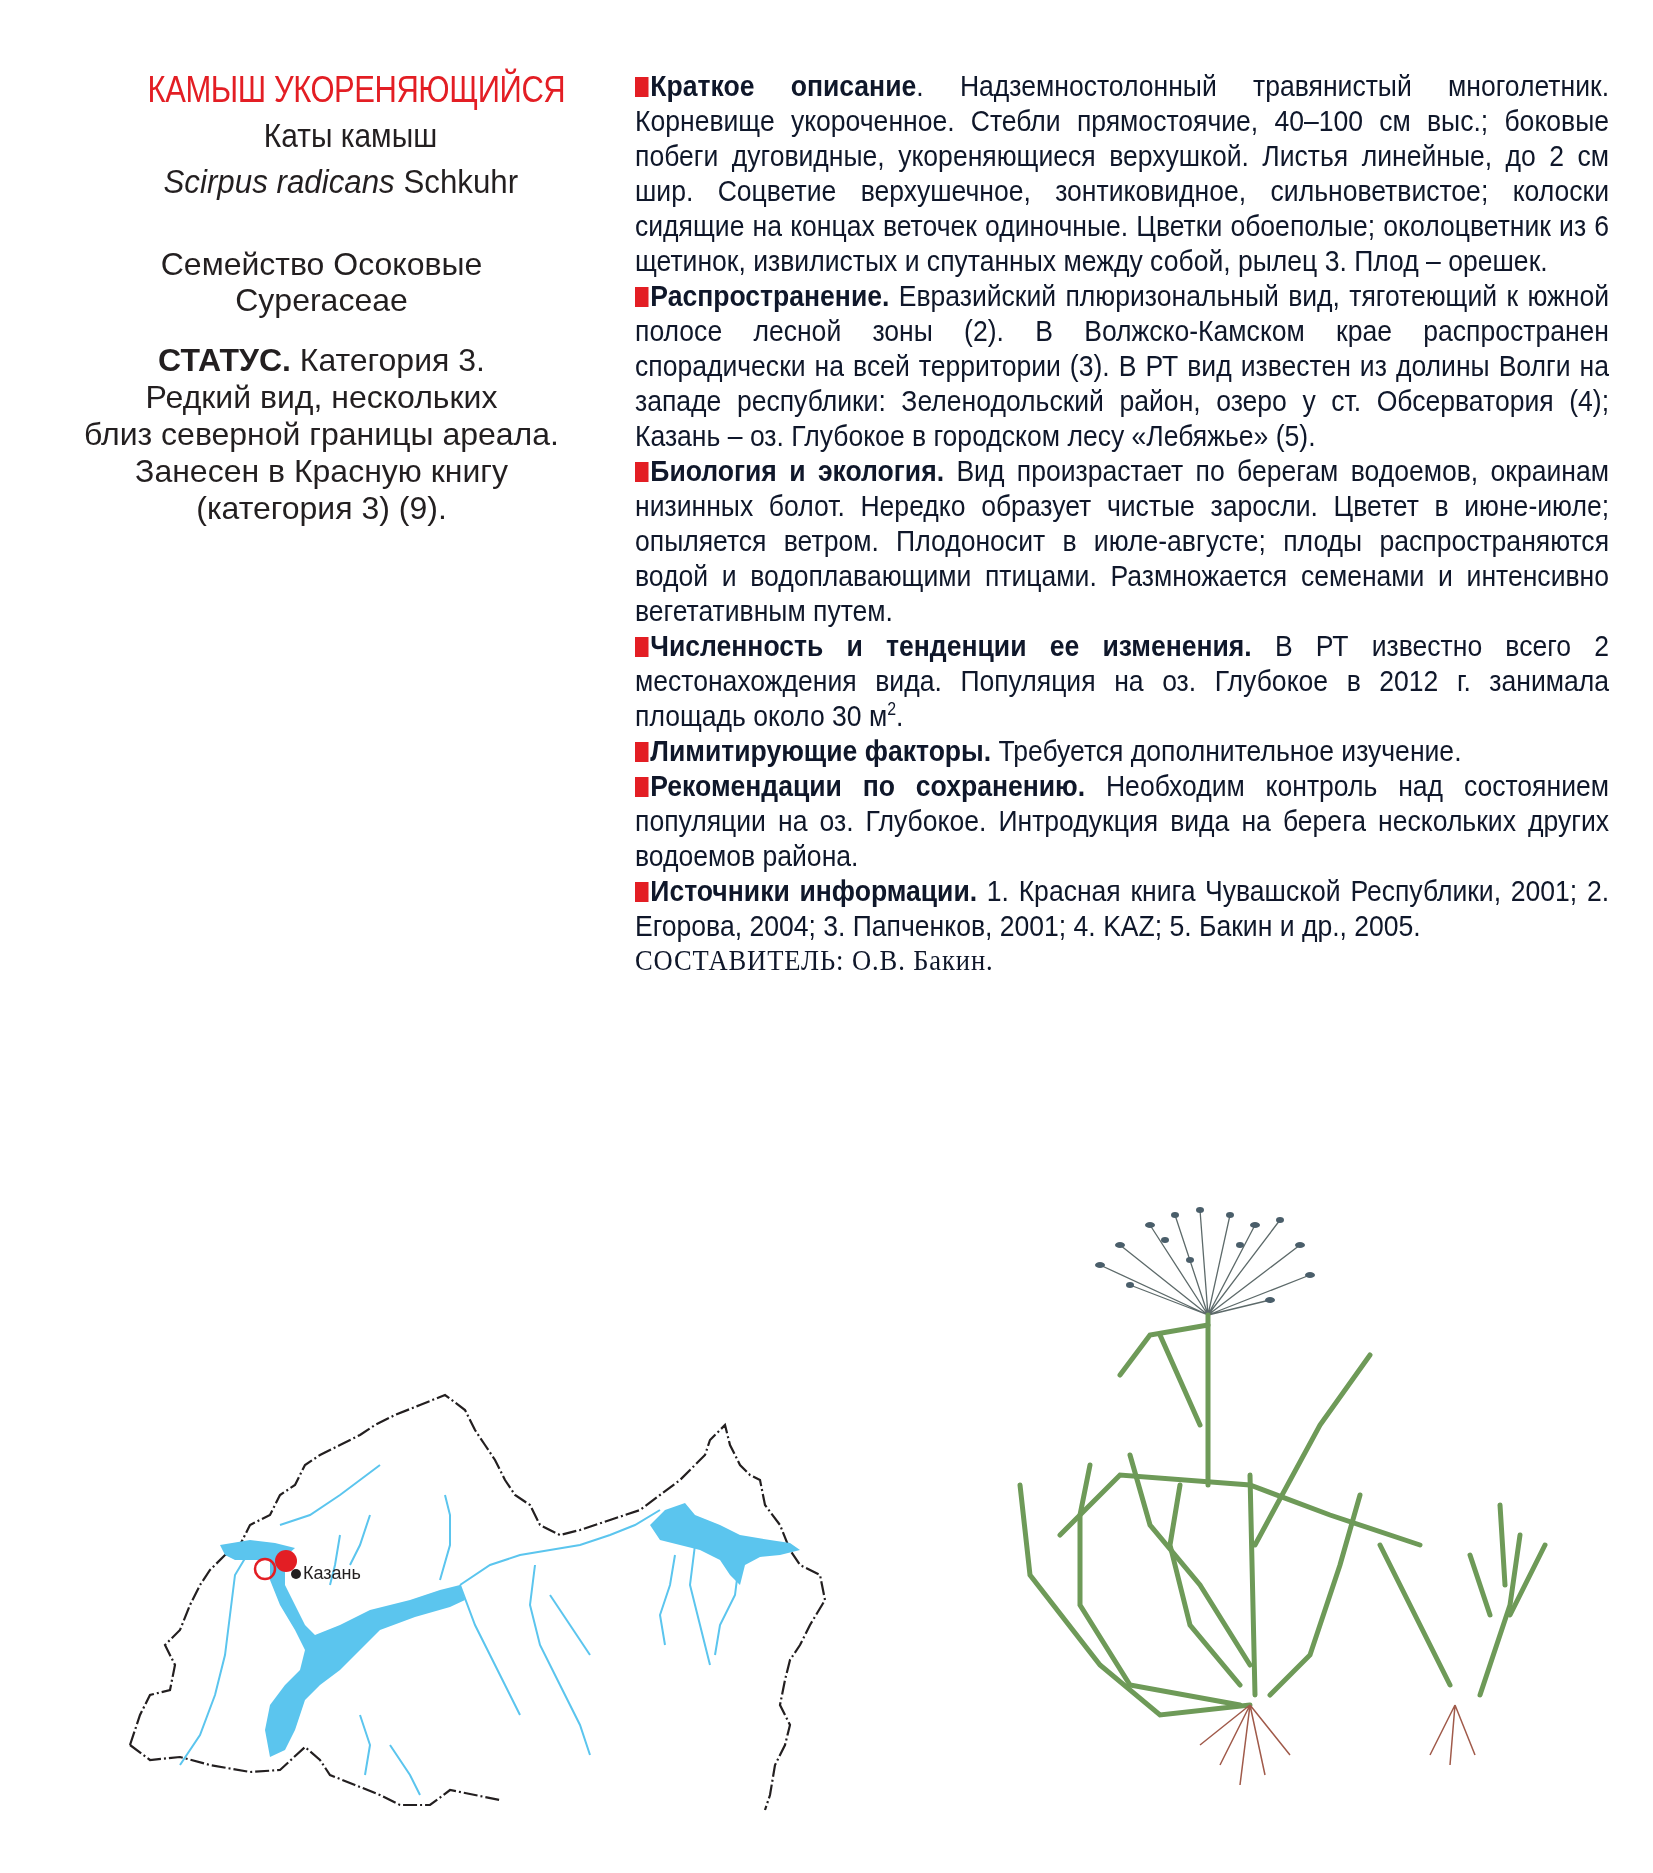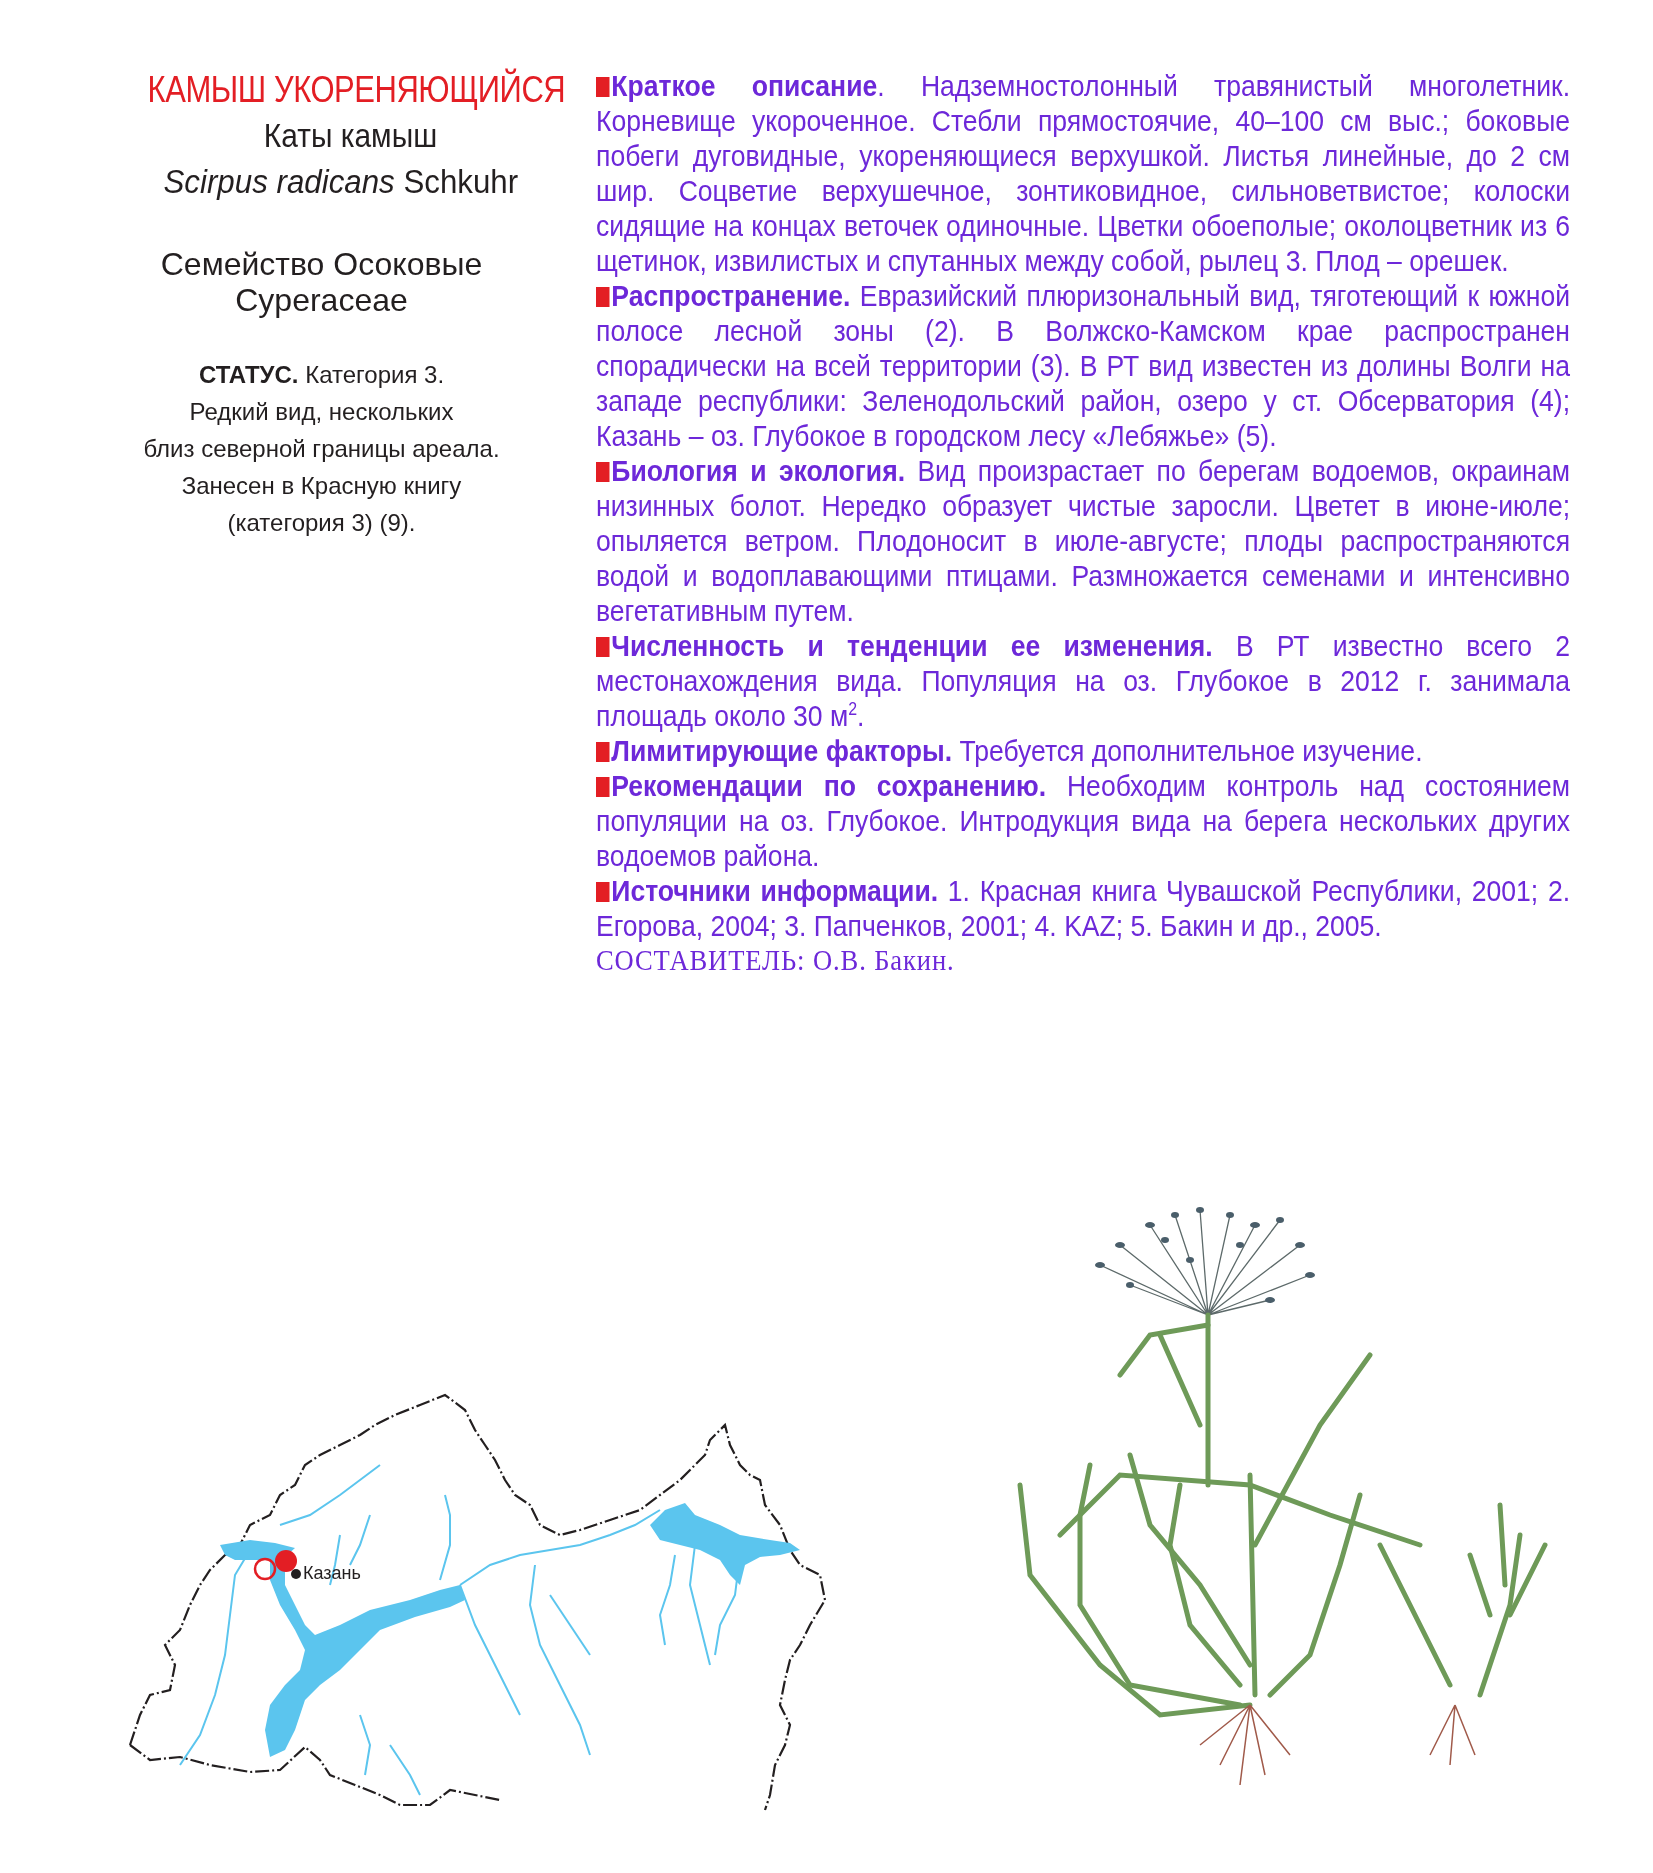--- a/index.html
+++ b/index.html
@@ -3,23 +3,23 @@
 <meta charset="utf-8">
 <style>
   html, body { margin:0; padding:0; background:#ffffff; }
   body { width:1653px; height:1873px; position:relative; overflow:hidden; color:#231f20; }
   .left-col { position:absolute; left:80px; top:68px; width:483px; text-align:center; font-family:"Liberation Sans", sans-serif; }
   .title-ru { font-family:"Liberation Sans", sans-serif; font-size:36px; color:#e31e24; letter-spacing:-0.5px; line-height:44px; transform:scaleX(0.86); transform-origin:right; white-space:nowrap; }
   .title-tat { font-size:34px; line-height:46px; font-weight:normal; transform:scaleX(0.88); transform-origin:right; white-space:nowrap; color:#231f20;}
   .title-lat { font-size:34px; line-height:46px; transform:scaleX(0.92); transform-origin:right; white-space:nowrap; color:#231f20;}
   .title-lat i { font-style:italic; }
   .family { margin-top:42px; font-size:32px; line-height:36px; color:#231f20; }
-  .status { margin-top:38px; font-size:24px; line-height:37px; color:#231f20; }
+  .status { margin-top:24px; font-size:32px; line-height:37px; color:#231f20; }
   .status b { font-weight:bold; }
-  .main-col { position:absolute; left:596px; top:68px; width:975px; font-family:"Liberation Sans", sans-serif; font-size:29.5px; line-height:35px; color:#6d28d9; text-align:justify; }
+  .main-col { position:absolute; left:635px; top:68px; width:975px; font-family:"Liberation Sans", sans-serif; font-size:29.5px; line-height:35px; color:#0f172a; text-align:justify; }
   .section { margin:0; }
   .section-text { display:block; transform:scaleX(0.9); transform-origin:left; width:111%; }
   .marker { display:inline-block; width:15px; height:20px; background:#e31e24; margin-right:2px; vertical-align:-1px; }
   .section-head { font-weight:bold; }
   .author { font-family:Liberation Serif, serif; letter-spacing:1px; }
   .map { position:absolute; left:120px; top:1385px; width:750px; height:430px; }
   .plant { position:absolute; left:1000px; top:1185px; width:600px; height:680px; }
   sup { font-size:60%; line-height:0; }
 </style>
 </head>

